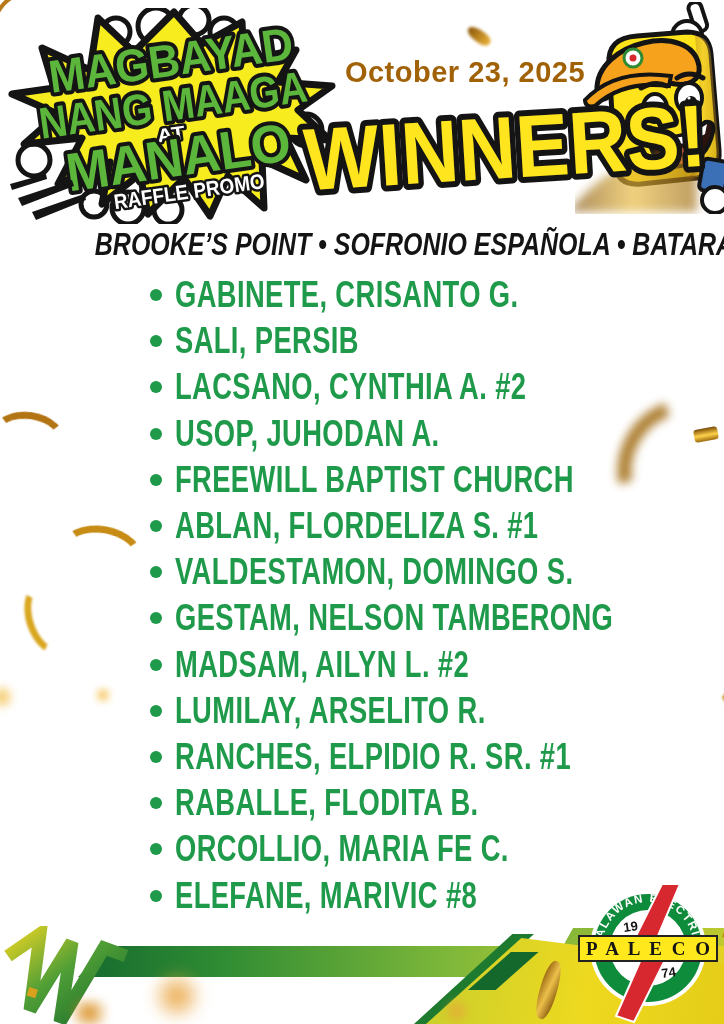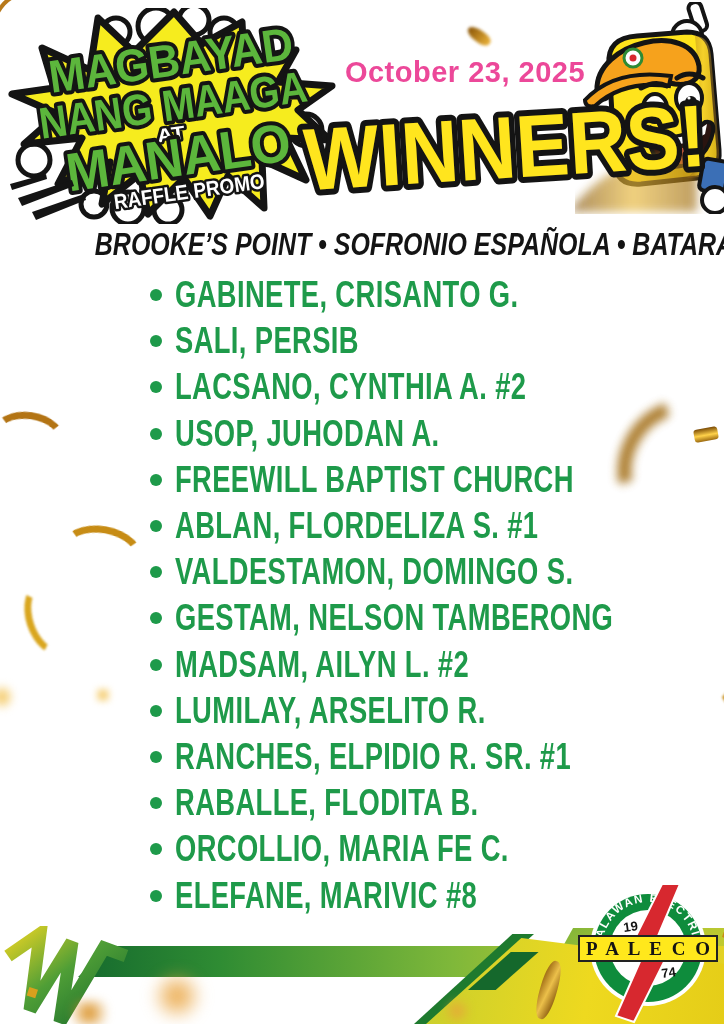--- a/index.html
+++ b/index.html
@@ -24,21 +24,21 @@
   .c11{left:696px;top:924px;width:34px;height:56px;border:9px solid transparent;border-right-color:#c78c15;border-radius:50%;transform:rotate(-26deg);z-index:9;}
   .c12{left:148px;top:972px;width:58px;height:48px;background:radial-gradient(circle,#e9a23b,#fff0 70%);border:none;filter:blur(7px);z-index:9;}
   .c13{left:444px;top:998px;width:26px;height:26px;background:radial-gradient(circle,#e9a23b,#fff0 70%);border:none;filter:blur(5px);z-index:9;}
   .c14{left:96px;top:688px;width:14px;height:14px;background:radial-gradient(circle,#f2c14e,#fff0);border:none;filter:blur(3px);}
   .c15{left:66px;top:1000px;width:46px;height:26px;background:radial-gradient(circle,#d98e1f,#fff0 75%);border:none;filter:blur(4px);z-index:9;}
 
   
   .burst-wrap{position:absolute;left:6px;top:8px;width:334px;height:216px;z-index:2;}
   .date-line{
     position:absolute;left:300px;top:56px;width:330px;text-align:center;z-index:2;
-    font-size:29px;font-weight:bold;color:#ec4899;letter-spacing:.5px;
+    font-size:29px;font-weight:bold;color:#a16207;letter-spacing:.5px;
   }
   .headline-wrap{position:absolute;left:288px;top:88px;width:434px;height:130px;z-index:3;}
   .mascot-wrap{position:absolute;left:575px;top:2px;width:150px;height:212px;z-index:1;}
 
   .subtitle{
     position:absolute;left:0;top:226px;width:724px;text-align:center;z-index:2;
     font-size:32px;font-weight:bold;font-style:italic;color:#141414;white-space:nowrap;
   }
   .subtitle .cond{display:inline-block;transform:scaleX(.78);transform-origin:center;}
 

